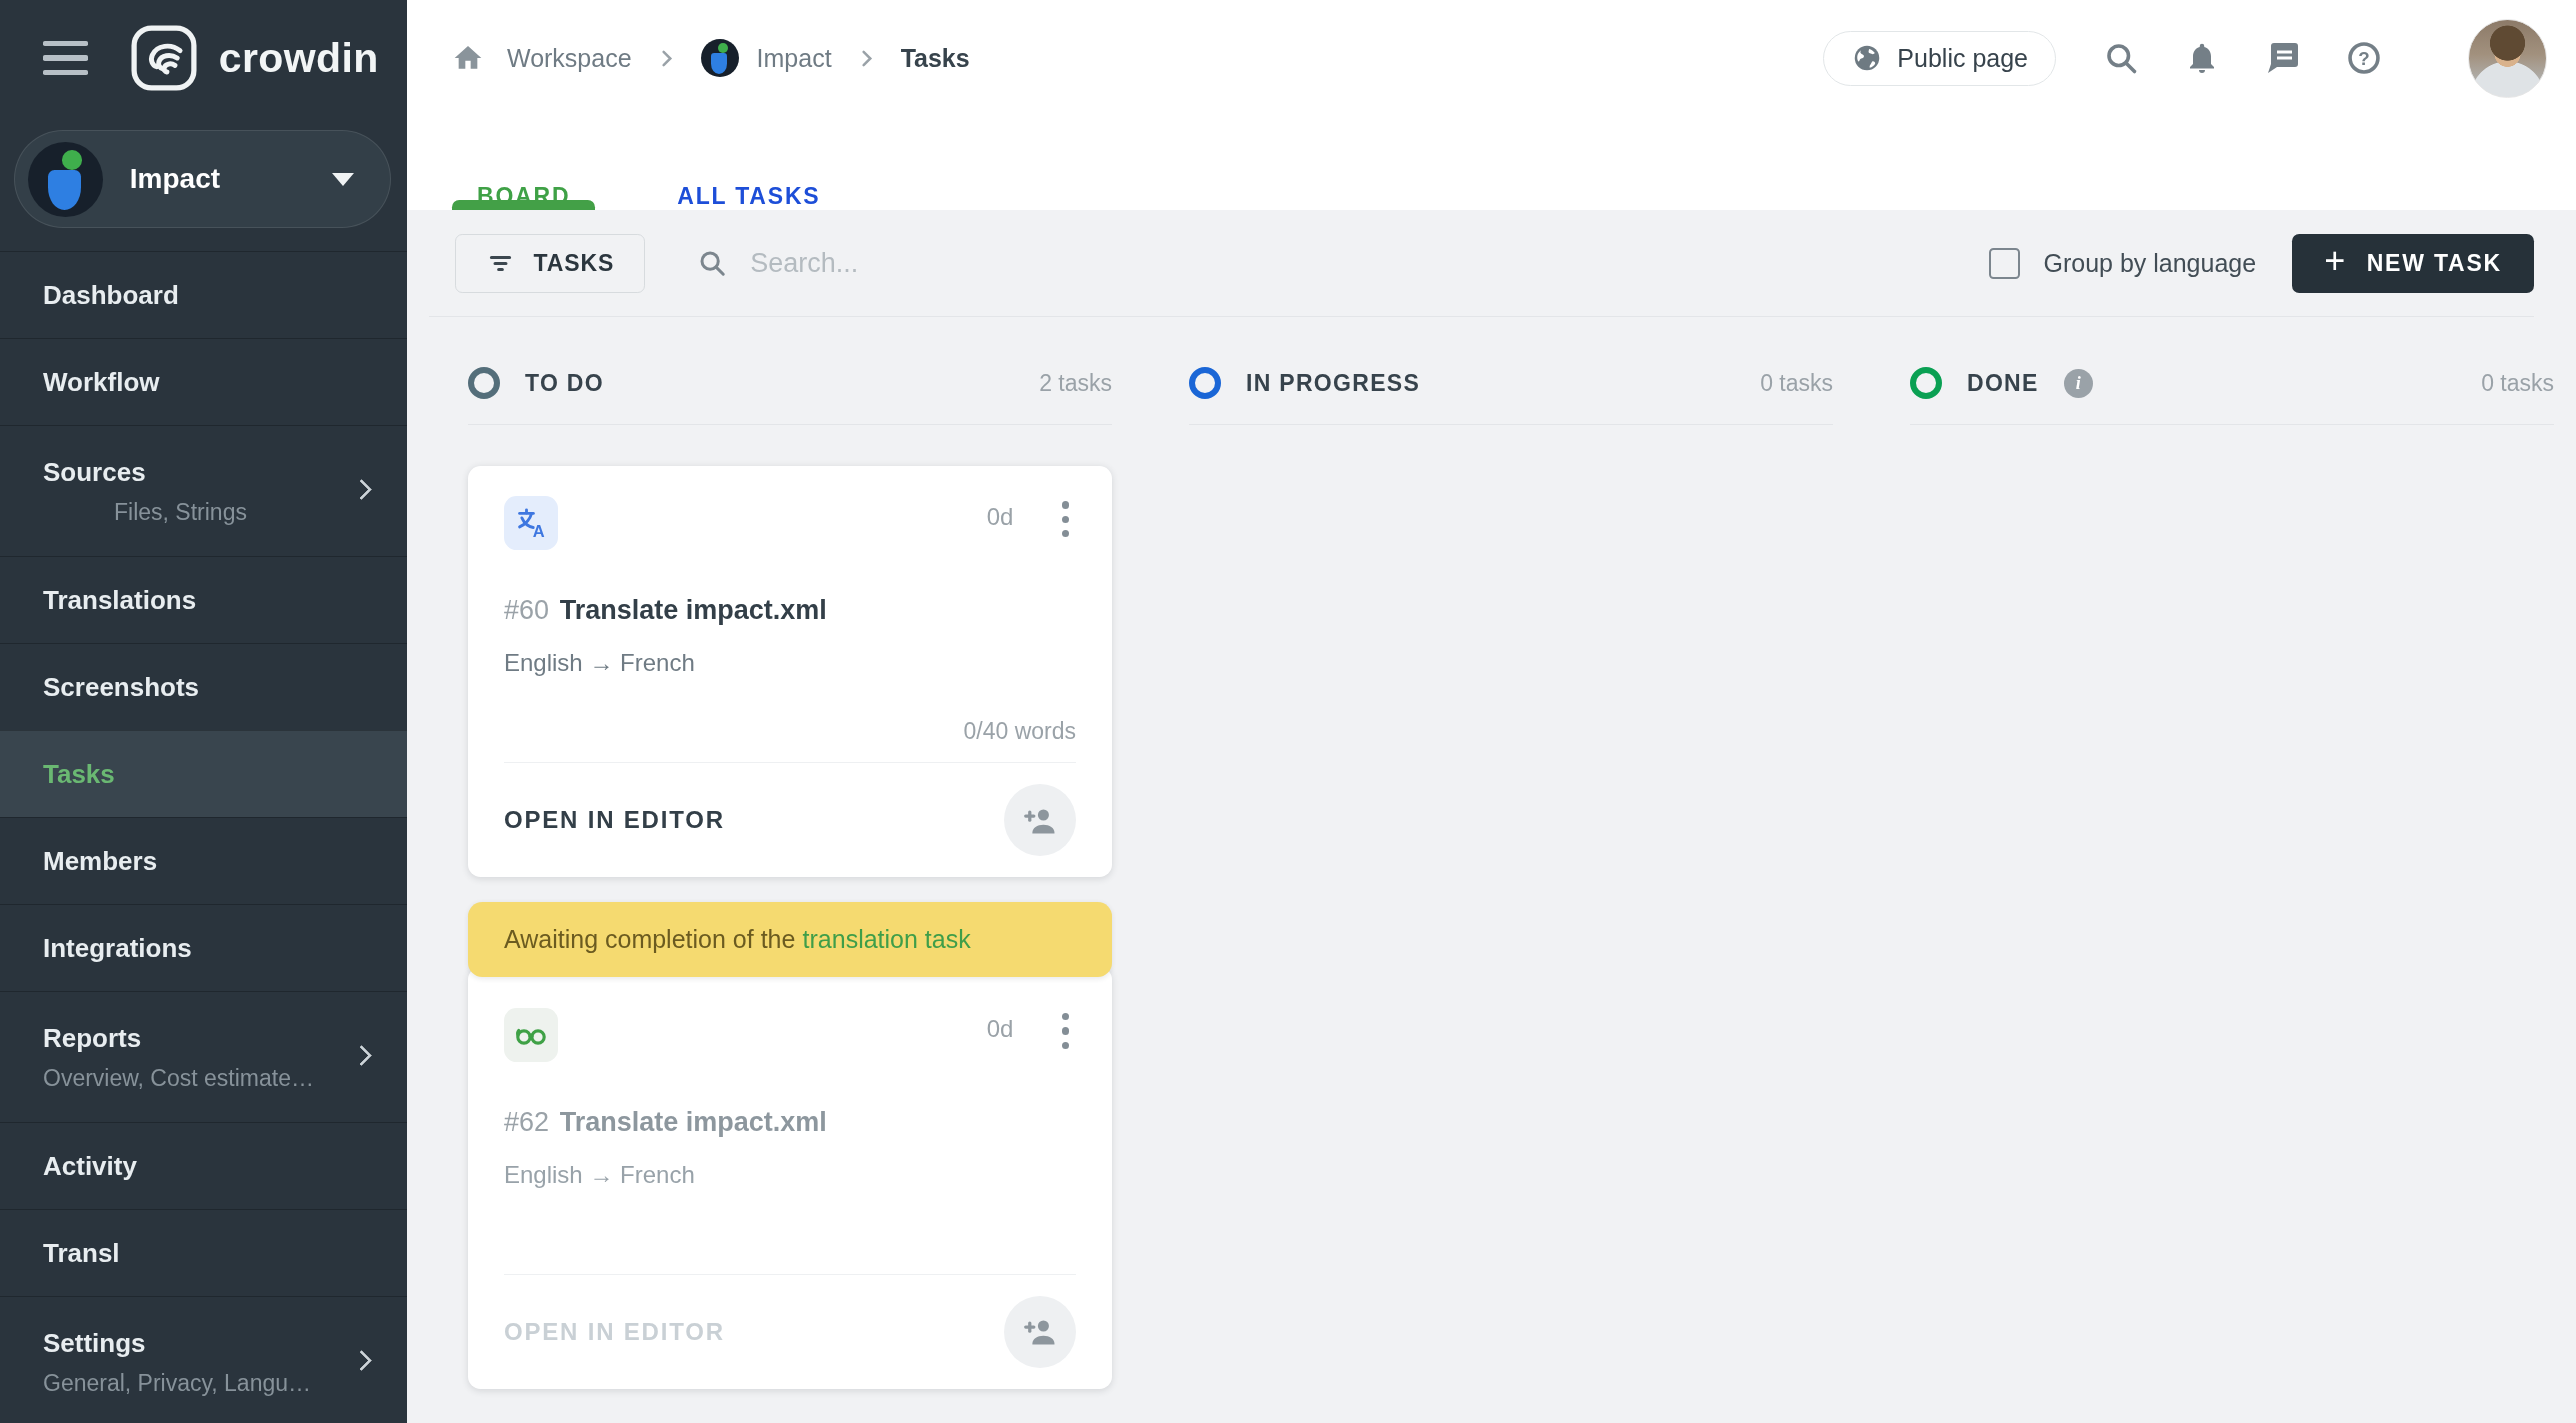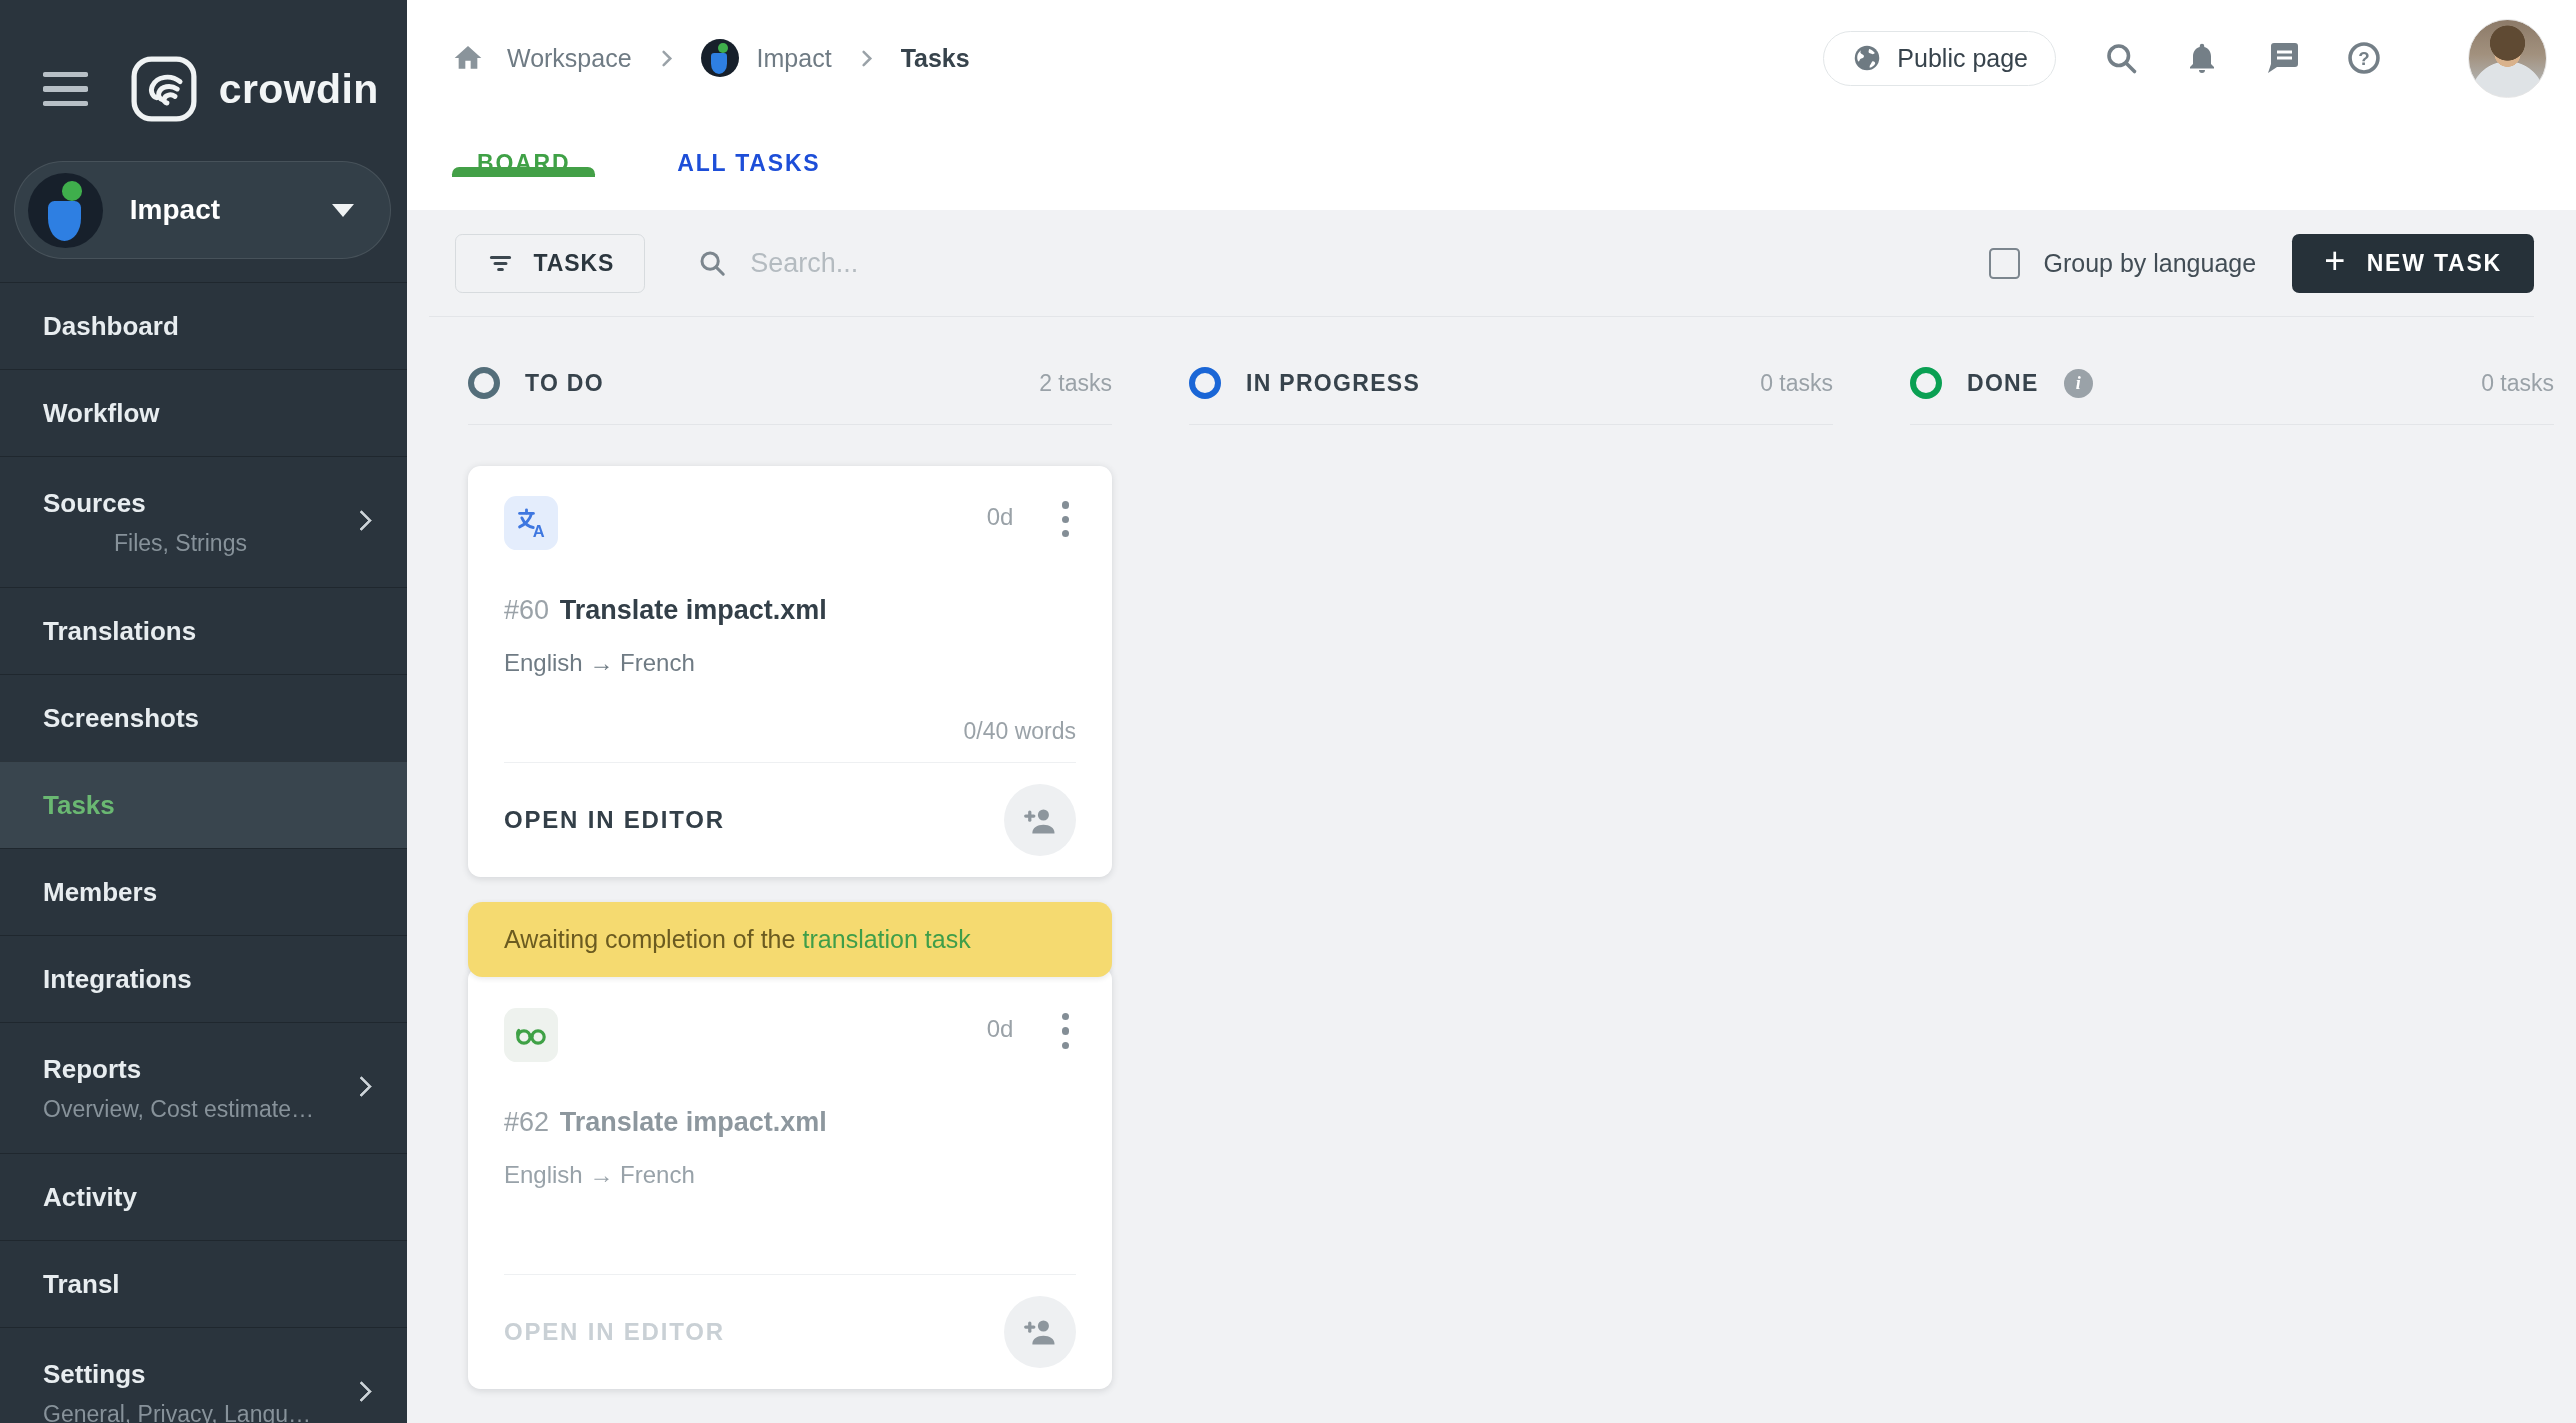--- a/index.html
+++ b/index.html
@@ -2,21 +2,21 @@
 <html style="font-size:14.3px"><head>
 <meta charset="utf-8">
 <style>
   * { margin:0; padding:0; box-sizing:border-box; }
   html,body { width:2576px; height:1424px; overflow:hidden; }
   body { font-family:"Liberation Sans","DejaVu Sans",sans-serif; background:#f1f2f4; }
   .app { display:flex; width:2576px; height:1424px; }
 
   
   .sidebar { width:407px; flex:0 0 407px; background:#2a343d; color:#e8edf0; display:flex; flex-direction:column; }
-  .sidebar-top { height:116px; display:flex; align-items:center; padding:0 0 0 43px; gap:41px; flex:0 0 auto;margin-top:31px; }
+  .sidebar-top { height:116px; display:flex; align-items:center; padding:0 0 0 43px; gap:41px; flex:0 0 auto; }
   .hamburger { display:flex; flex-direction:column; gap:9px; cursor:pointer; }
   .hamburger i { display:block; width:45px; height:5.4px; background:#b7bfc6; border-radius:1.8px; }
   .brand { display:flex; align-items:center; gap:19.7px; }
   .brand svg { width:70px; height:70px; }
   .brand-name { font-size:41px; font-weight:700; color:#f2f5f6; letter-spacing:0.4px; }
 
   .project-pill { margin:14.3px 16px 23px 14.3px; height:98px; border-radius:54px; background:#333f48; border:0.9px solid rgba(255,255,255,.10);
     display:flex; align-items:center; padding:0 36px 0 12.5px; cursor:pointer; }
   .project-avatar { width:75px; height:75px; border-radius:50%; background:#17202b; position:relative; flex:0 0 auto; }
   .project-avatar .dot { position:absolute; left:46%; top:11%; width:19.7px; height:19.7px; border-radius:50%; background:#3fae4c; }
@@ -54,21 +54,21 @@
   .topbar-icons { display:flex; align-items:center; gap:45px; margin-left:47px; }
   .tb-icon { width:36px; height:36px; color:#747f87; cursor:pointer; display:flex; align-items:center; justify-content:center; }
   .tb-icon svg { width:36px; height:36px; }
   .user-avatar { width:79px; height:79px; border-radius:50%; margin-left:41px; cursor:pointer; border:1.8px solid #e8e8e8;
     background:
       radial-gradient(circle at 50% 30%, #5f4a33 0 26%, rgba(95,74,51,0) 27%),
       radial-gradient(circle at 50% 44%, #d9b28c 0 22%, rgba(217,178,140,0) 23%),
       radial-gradient(circle at 50% 102%, #dfe3e6 0 42%, rgba(223,227,230,0) 43%),
       linear-gradient(180deg,#8c7a68 0%,#a2917e 45%,#b9c2c9 100%); }
 
-  .tabrow { background:#fff; display:flex; gap:57px; padding:0 0 0 45px; height:94px; align-items:center; flex:0 0 auto; }
+  .tabrow { background:#fff; display:flex; gap:57px; padding:0 0 0 45px; height:94px; align-items:flex-end; flex:0 0 auto; }
   .tab { position:relative; display:flex; align-items:center; padding:0 25px; font-size:23px; letter-spacing:1.8px; font-weight:600;
     color:#1d4ed8; cursor:pointer; }
   .tab.active { color:#3fa146; }
   .tab.active .tab-underline { position:absolute; left:0; right:0; bottom:0; height:9.8px; background:#43a047; border-radius:7.2px 7.2px 0 0; }
 
   .toolbar-wrap { padding:0 42px 0 22.4px; flex:0 0 auto; }
   .toolbar { display:flex; align-items:center; height:107px; padding-left:26px; border-bottom:1.8px solid #e3e5e8; }
   .filter-btn { display:flex; align-items:center; gap:18px; height:59px; padding:0 30px; border:1.8px solid #d7dbde; border-radius:7.2px;
     font-size:23px; font-weight:600; letter-spacing:0.9px; color:#2b363e; background:transparent; cursor:pointer; }
   .filter-btn svg { width:29px; height:29px; color:#3c474f; }

